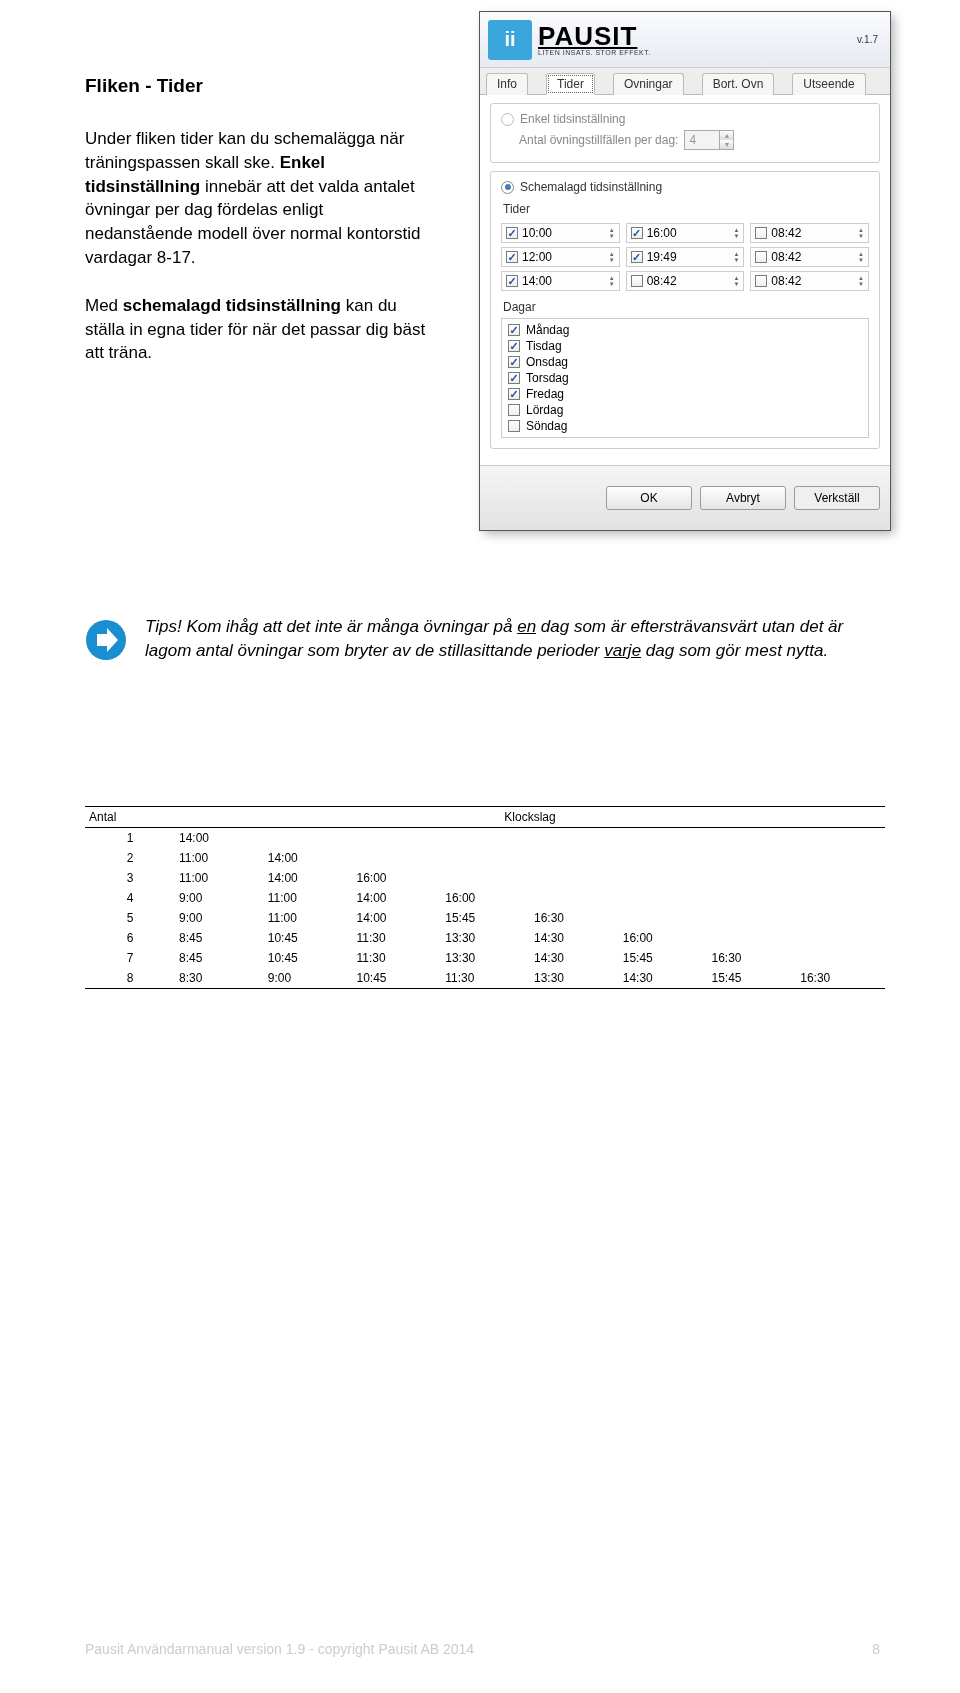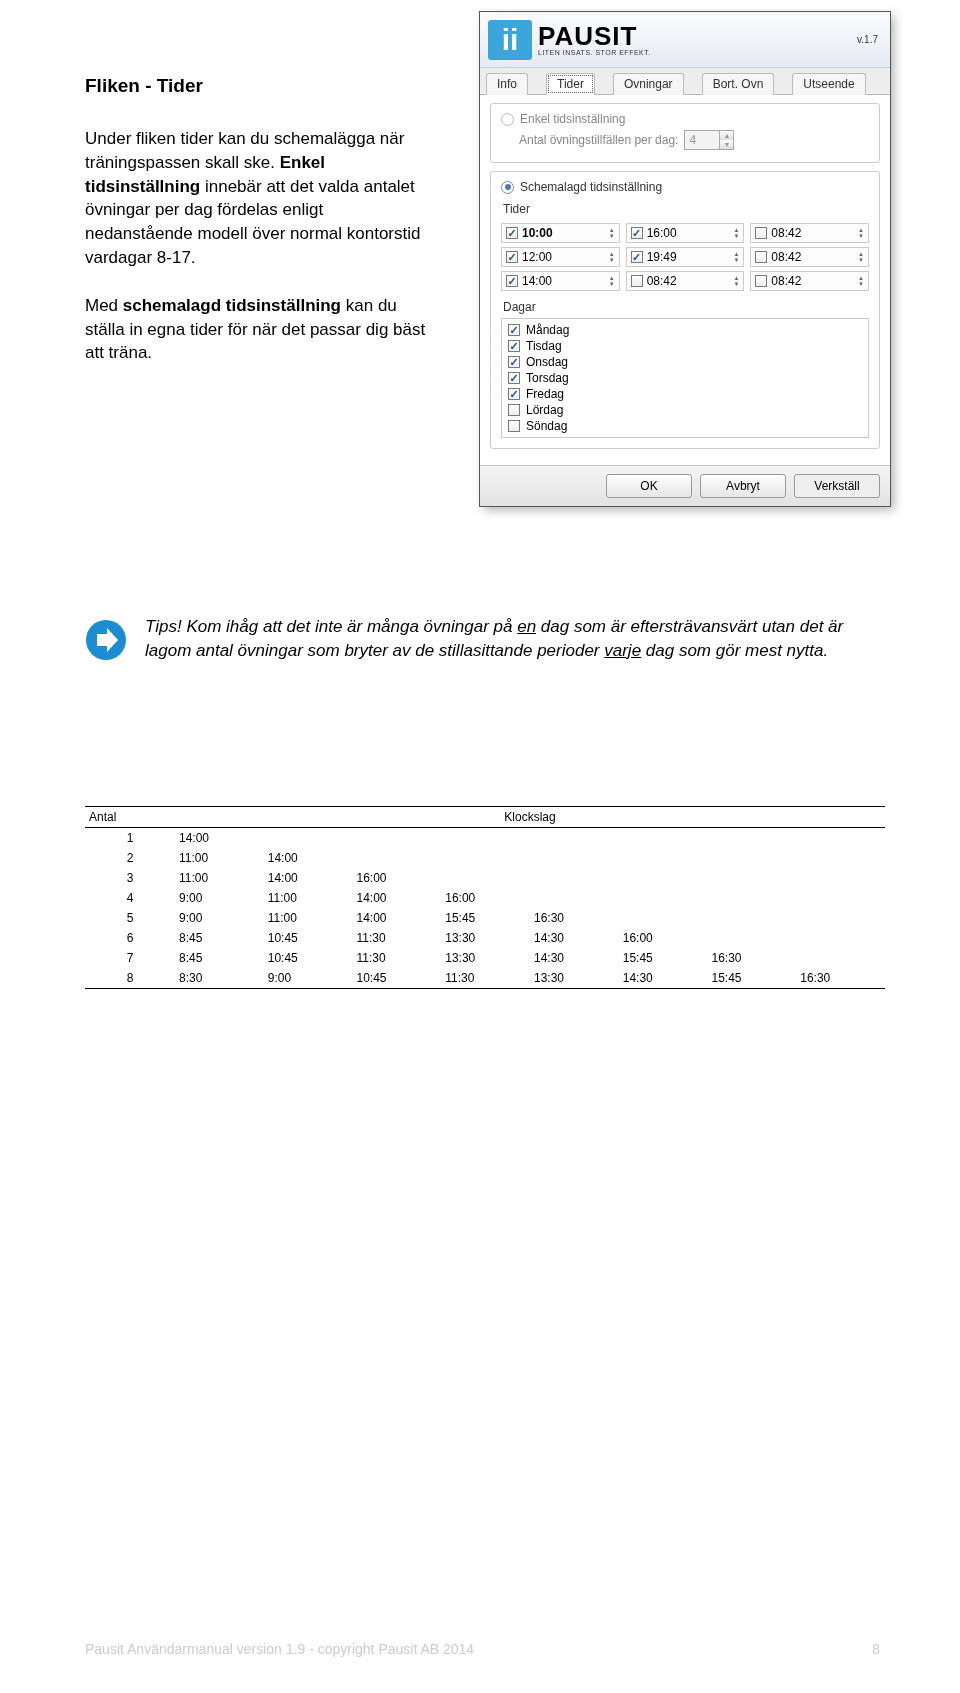--- a/index.html
+++ b/index.html
@@ -127,25 +127,25 @@
   .logo-pausit { display: flex; align-items: center; gap: 6px; }
   .logo-ii {
     width: 44px; height: 40px;
     background: #3aa6db;
     border-radius: 3px;
     display: flex;
     align-items: center;
     justify-content: center;
     color: #fff;
     font-weight: bold;
-    font-size: 30px;
+    font-size: 20px;
     font-family: "Arial Black", sans-serif;
   }
   .logo-text { display: flex; flex-direction: column; line-height: 1; }
-  .logo-text .main { font-family: "Arial Black", sans-serif; font-size: 26px; letter-spacing: 1px; font-weight: bold; }
+  .logo-text .main { font-family: "Arial Black", sans-serif; font-size: 26px; letter-spacing: 1px; font-weight: bold; text-decoration: underline; }
   .logo-text .sub { font-size: 7px; letter-spacing: 0.5px; color: #333; }
   .version-label { font-size: 10px; color: #333; }
   .tabstrip {
     display: flex;
     background: #ededed;
     padding: 4px 6px 0 6px;
     gap: 18px;
     border-bottom: 1px solid #bbb;
   }
   .tab {
@@ -218,21 +218,21 @@
   .days-box {
     border: 1px solid #ccc;
     background: #fff;
     padding: 3px 6px;
     text-align: center;
   }
   .days-box .day-row { display:flex; align-items:center; gap:6px; padding:1px 0; font-size:12px;}
   .button-row {
     background: linear-gradient(#f5f5f5,#e2e2e2);
     border-top: 1px solid #c8c8c8;
-    padding: 8px 10px;
+    padding: 20px 10px;
     display:flex;
     justify-content:flex-end;
     gap:8px;
   }
   .btn {
     min-width: 86px;
     height: 24px;
     border: 1px solid #9a9a9a;
     border-radius: 3px;
     background: linear-gradient(#fdfdfd,#e6e6e6);
@@ -416,21 +416,21 @@
 
     <div class="fieldset">
       <div class="radio-row">
         <span class="radio checked"></span>
         <span>Schemalagd tidsinställning</span>
       </div>
       <div class="section-label">Tider</div>
       <div class="timesgrid" id="times-grid">
           <div class="time-cell">
             <span class="cb checked"></span>
-            <span style="flex: 1 1 0%; font-weight: bold;">10:00</span>
+            <span style="flex: 1 1 0%;">10:00</span>
             <span class="arrows" style="display: flex; flex-direction: column; font-size: 6px; line-height: 1; color: rgb(102, 102, 102); margin-left: 2px;">
               <div>▲</div>
               <div>▼</div>
             </span>
           </div>
           <div class="time-cell">
             <span class="cb checked"></span>
             <span style="flex: 1 1 0%;">16:00</span>
             <span class="arrows" style="display: flex; flex-direction: column; font-size: 6px; line-height: 1; color: rgb(102, 102, 102); margin-left: 2px;">
               <div>▲</div>

